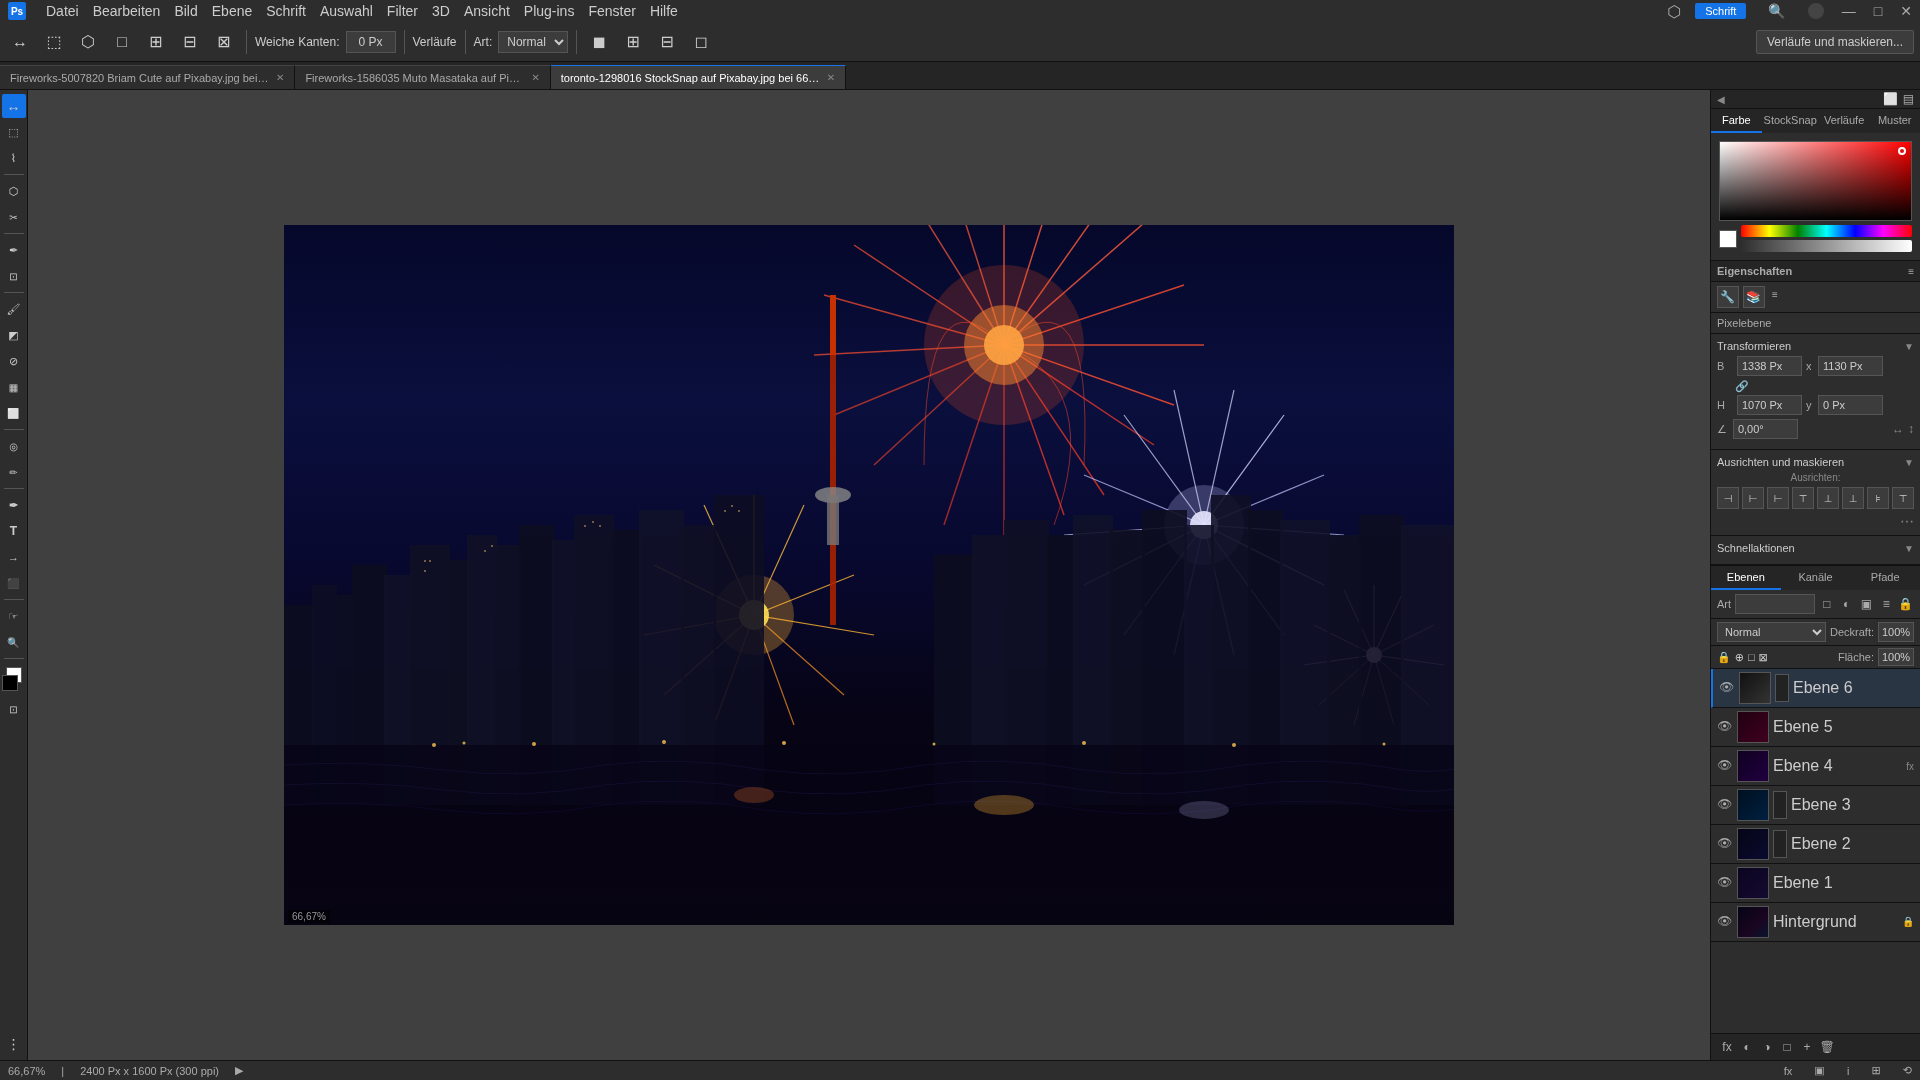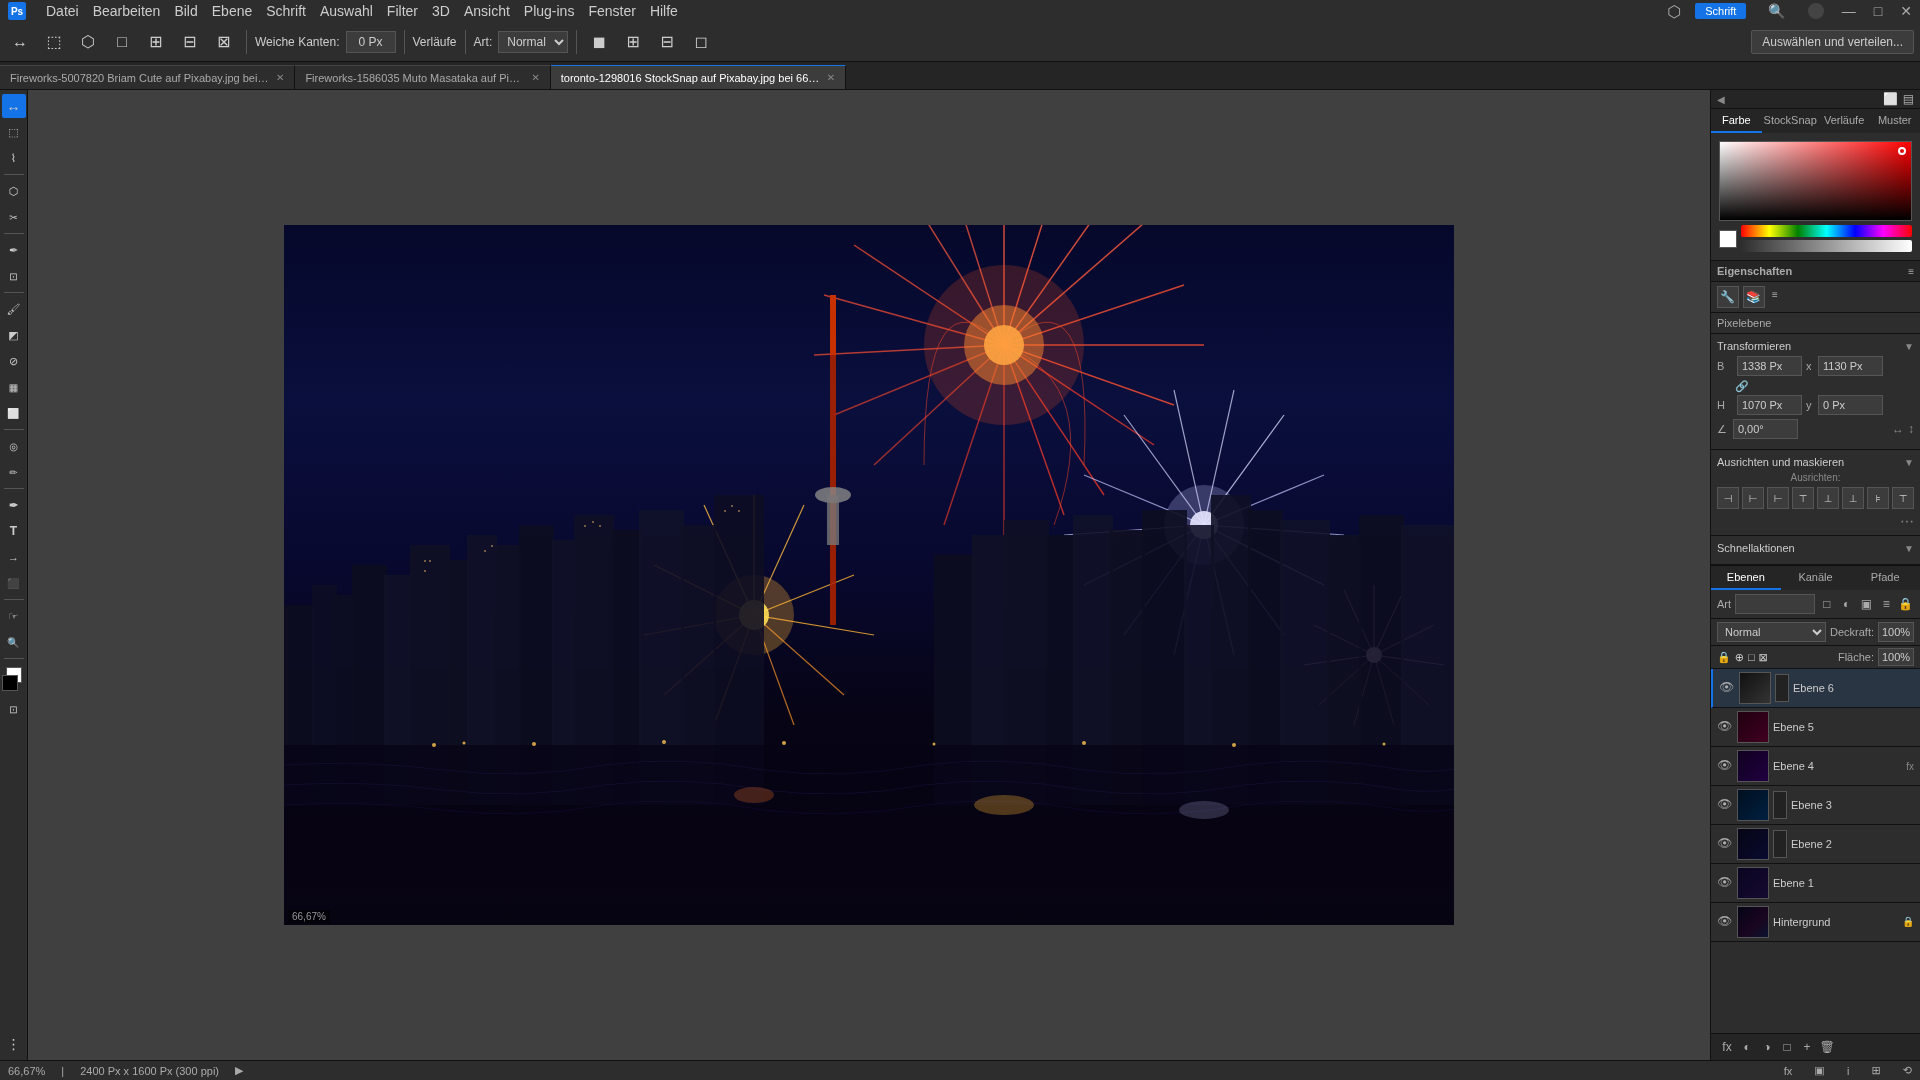--- a/index.html
+++ b/index.html
@@ -85,21 +85,21 @@
     .blend-select { background: #3c3c3c; border: 1px solid #555; color: #ccc; font-size: 11px; padding: 1px 3px; height: 20px; flex: 1; }
     .opacity-label { font-size: 11px; color: #aaa; white-space: nowrap; }
     .opacity-input { background: #3c3c3c; border: 1px solid #555; color: #ccc; font-size: 11px; width: 36px; height: 20px; text-align: right; padding: 1px 3px; }
     .fill-row { display: flex; align-items: center; padding: 2px 6px; gap: 4px; border-bottom: 1px solid #111; font-size: 11px; }
     .fill-input { background: #3c3c3c; border: 1px solid #555; color: #ccc; font-size: 11px; width: 36px; height: 18px; text-align: right; padding: 1px 3px; }
     
     .layer-item { display: flex; align-items: center; padding: 3px 6px; gap: 4px; border-bottom: 1px solid #111; cursor: pointer; min-height: 36px; }
     .layer-item.active { background: #1473e620; border-left: 2px solid #1473e6; }
     .layer-visibility { width: 16px; height: 16px; color: #aaa; font-size: 12px; cursor: pointer; }
     .layer-thumb { width: 32px; height: 32px; border: 1px solid #555; background: #111; flex-shrink: 0; overflow: hidden; display: flex; align-items: center; justify-content: center; font-size: 8px; color: #888; position: relative; }
-    .layer-name { flex: 1; font-size: 11px; color: #ccc; }
+    .layer-name { flex: 1; font-size: 16px; color: #ccc; }
     .layer-lock { width: 12px; height: 12px; color: #888; font-size: 10px; }
 
     .canvas-status { position: absolute; bottom: 2px; left: 4px; font-size: 10px; color: #999; background: rgba(0,0,0,0.5); padding: 1px 4px; }
     
     
     .fw-svg { position: absolute; top: 0; left: 0; width: 100%; height: 100%; pointer-events: none; }
   </style>
 </head>
 <body>
 
@@ -144,21 +144,21 @@
   <span class="toolbar-label">Art:</span>
   <select class="toolbar-dropdown">
     <option>Normal</option>
   </select>
   <div class="toolbar-sep"></div>
   <button class="toolbar-btn">◼</button>
   <button class="toolbar-btn">⊞</button>
   <button class="toolbar-btn">⊟</button>
   <button class="toolbar-btn">◻</button>
   <div style="flex:1;"></div>
-  <button class="big-btn">Auswählen und verteilen...</button>
+  <button class="big-btn">Verläufe und maskieren...</button>
 </div>
 
 <div class="tabs-bar">
   <div class="tab">
     <span style="overflow:hidden;text-overflow:ellipsis;max-width:260px;display:block;">Fireworks-5007820 Briam Cute auf Pixabay.jpg bei 25% (Ebene 0, Ebenenmaske/8)</span>
     <span class="tab-close">✕</span>
   </div>
   <div class="tab">
     <span style="overflow:hidden;text-overflow:ellipsis;max-width:220px;display:block;">Fireworks-1586035 Muto Masataka auf Pixabay.jpg bei 16,7% (RGB/8#)</span>
     <span class="tab-close">✕</span>

